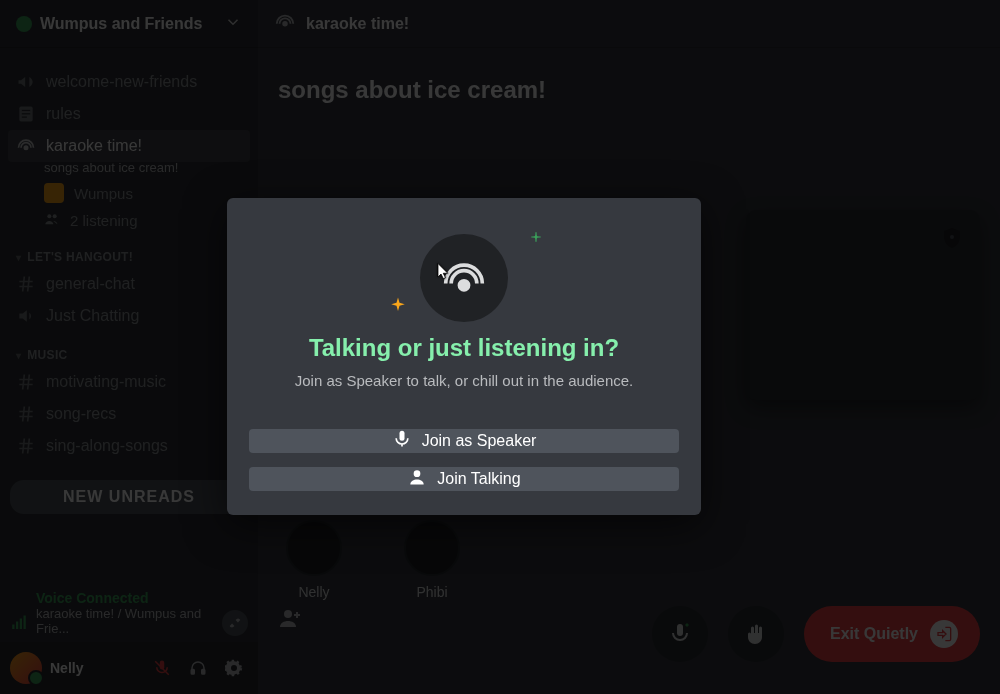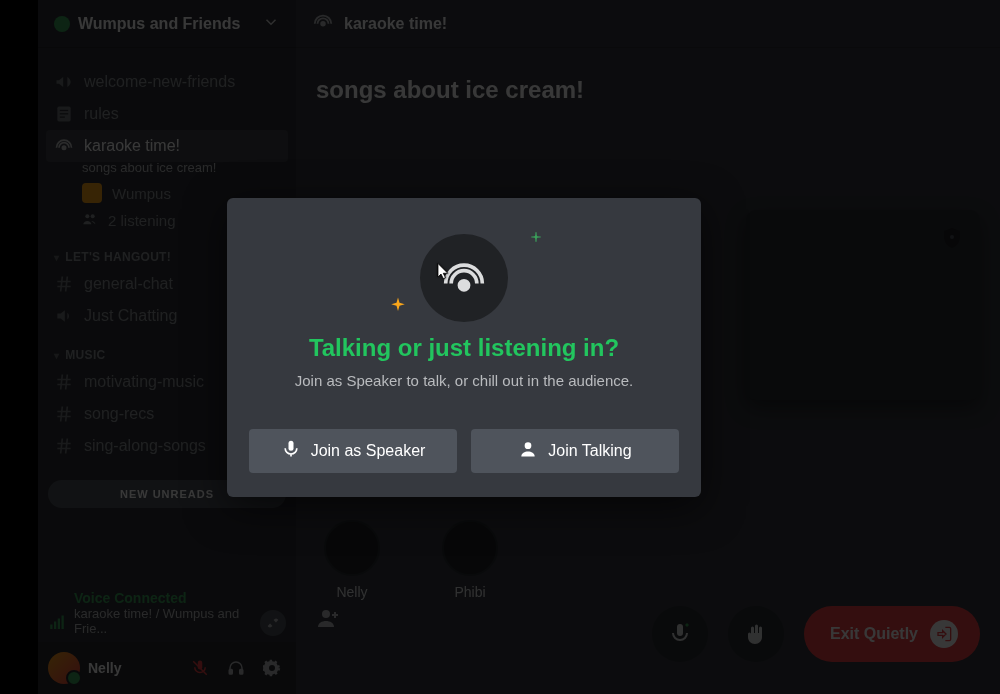--- a/index.html
+++ b/index.html
@@ -3,41 +3,41 @@
 <meta charset="utf-8">
 <style>
   * { margin: 0; padding: 0; box-sizing: border-box; }
   html, body { width: 1000px; height: 694px; overflow: hidden; font-family: "Helvetica Neue", Arial, sans-serif; }
   body { background: #000; position: relative; }
 
   .app { width: 1000px; height: 694px; display: flex; position: relative; background: #000; }
   .dim-overlay { position: absolute; inset: 0; background: rgba(0,0,0,0.78); z-index: 5; pointer-events: none; }
 
   
-  .sidebar { width: 258px; height: 100%; background: #2f3136; display: flex; flex-direction: column; color: #8e9297; font-size: 16px; margin-left: 38px; }
+  .sidebar { width: 258px; height: 100%; background: #2f3136; display: flex; flex-direction: column; color: #8e9297; font-size: 16px; }
   .server-header { display: flex; align-items: center; padding: 0 16px; height: 48px; border-bottom: 1px solid rgba(0,0,0,0.2); color: #fff; font-weight: 600; }
   .server-header .badge { width: 16px; height: 16px; border-radius: 50%; background: #3ba55c; margin-right: 8px; }
   .server-header .chev { margin-left: auto; opacity: .8; }
   .chev svg { width: 18px; height: 18px; }
 
   .channels { flex: 1; overflow: hidden; padding-top: 18px; }
   .chan { display: flex; align-items: center; padding: 6px 16px; gap: 10px; color: #8e9297; cursor: pointer; }
   .chan.active { background: rgba(79,84,92,0.5); color: #fff; border-radius: 4px; margin: 0 8px; padding: 6px 8px; }
   .chan .ico { width: 20px; height: 20px; display: flex; align-items: center; justify-content: center; opacity: .7; }
   .chan .ico svg { width: 20px; height: 20px; }
   .chan .label { font-size: 16px; }
   .stage-sub { padding-left: 44px; font-size: 13px; color: #b9bbbe; margin-top: -2px; margin-bottom: 4px; }
   .sub-item { display: flex; align-items: center; gap: 10px; padding: 4px 16px 4px 44px; font-size: 15px; }
   .sub-item .avatar-sm { width: 20px; height: 20px; border-radius: 4px; background: #faa61a; }
   .sub-item .listen-ico svg { width: 16px; height: 16px; }
 
   .section-header { padding: 16px 16px 4px; font-size: 12px; font-weight: 700; letter-spacing: .3px; text-transform: uppercase; display:flex; align-items:center; gap:4px;}
   .section-header .arrow { font-size: 10px; opacity:.6; margin-right:2px;}
 
-  .new-unreads { margin: 18px 10px 8px; background: #4f545c; color: #fff; text-align: center; font-size: 11px; font-weight: 700; letter-spacing: 1px; padding: 8px; border-radius: 14px; }
+  .new-unreads { margin: 18px 10px 8px; background: #4f545c; color: #fff; text-align: center; font-size: 16px; font-weight: 700; letter-spacing: 1px; padding: 8px; border-radius: 14px; }
 
   .voice-panel { padding: 6px 10px; display: flex; align-items: flex-end; gap: 8px; }
   .voice-panel .sig svg { width:18px; height:18px; }
   .voice-panel .txt { flex:1; }
   .voice-panel .vtitle { font-size: 14px; font-weight: 600; color: #3ba55c; }
   .voice-panel .vsub { font-size: 13px; color: #b9bbbe; }
   .voice-panel .disc { width: 26px; height: 26px; border-radius: 50%; background: #4f545c; display:flex;align-items:center;justify-content:center;}
   .voice-panel .disc svg{width:14px;height:14px;}
 
   .user-panel { height: 52px; background: #292b2f; display: flex; align-items: center; padding: 0 10px; gap: 8px; }
@@ -80,24 +80,24 @@
   .modal { position: absolute; z-index: 10; left: 227px; top: 198px; width: 474px; border-radius: 6px; background: #36393f; box-shadow: 0 10px 40px rgba(0,0,0,.6); padding: 30px 22px 24px; color:#dcddde;}
   .modal .hero { position: relative; height: 100px; display:flex; align-items:center; justify-content:center; }
   .hero .bubble { width: 88px; height: 88px; border-radius: 50%; background: #202225; display:flex;align-items:center;justify-content:center; color:#dcddde;}
   .hero .bubble svg { width: 44px; height: 44px; }
   .sparkle { position:absolute; color:#faa61a; }
   .sparkle svg { width: 18px; height: 18px;}
   .sp1 { right: 136px; top: 2px; color:#3ba55c; }
   .sp1 svg{width:14px;height:14px;}
   .sp2 { left: 140px; bottom: 10px; }
 
-  .modal h2 { text-align:center; font-size: 24px; font-weight: 800; color:#22c55e; margin-top: 6px;}
+  .modal h2 { text-align:center; font-size: 24px; font-weight: 800; color:#86efac; margin-top: 6px;}
   .modal p.desc { text-align:center; font-size: 15px; color:#b9bbbe; margin-top: 10px; }
 
-  .btn-row { display:flex; gap:14px; margin-top: 40px;}
+  .btn-row { display:flex; gap:14px; margin-top: 40px; flex-direction: column;}
   .btn { flex:1; height: 44px; border-radius:4px; background:#4f545c; color:#fff; font-size:16px; font-weight:500; display:flex; align-items:center; justify-content:center; gap:10px; cursor:pointer;}
   .btn svg { width:20px; height:20px; }
 
   
   .cursor-arrow { position:absolute; z-index:12; left: 435px; top: 262px; color:#fff; }
   .cursor-arrow svg{width:18px;height:18px; filter: drop-shadow(0 0 1px #000);}
 </style>
 </head>
 <body>
 

